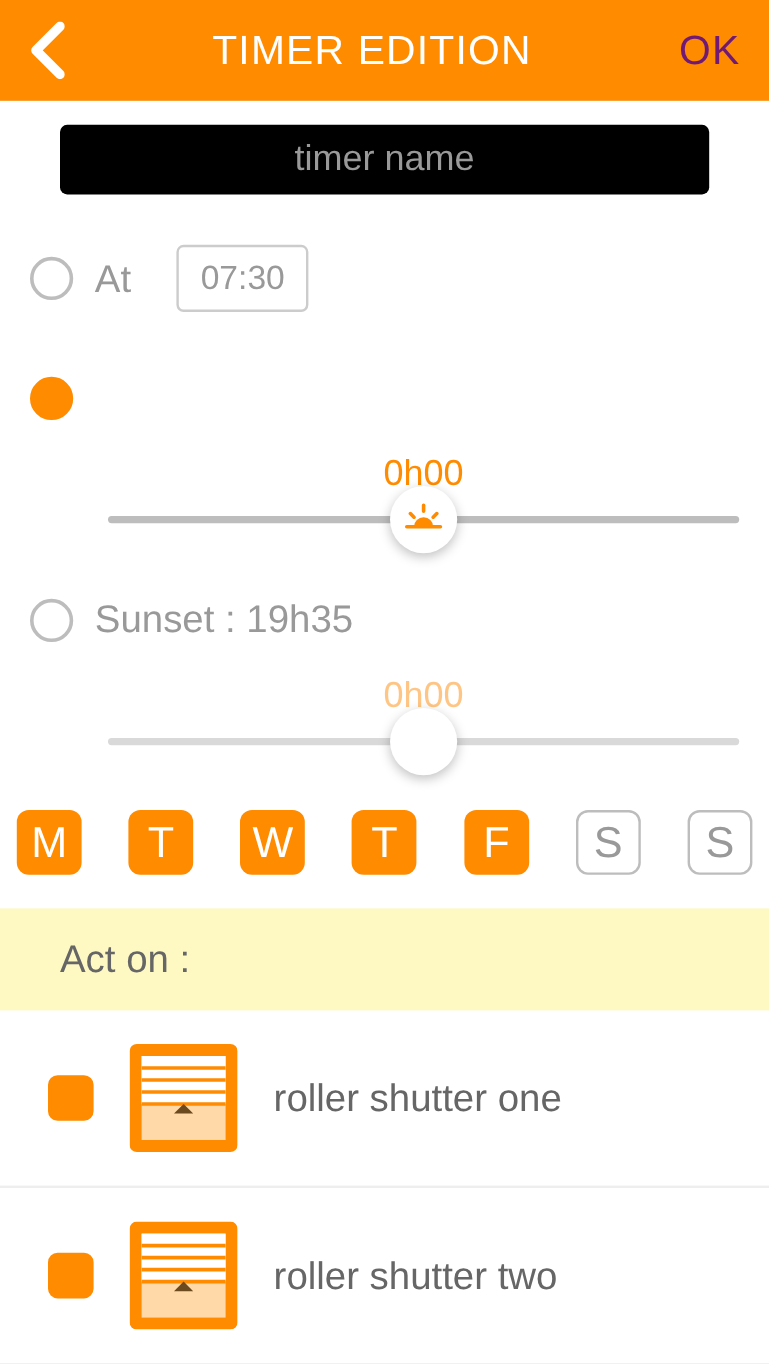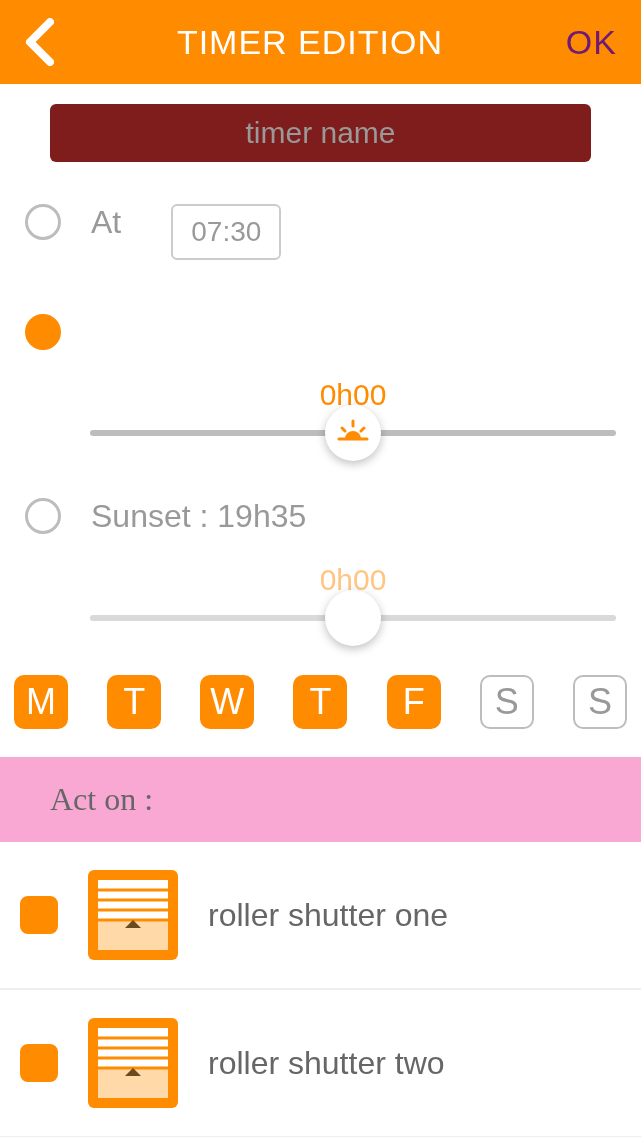--- a/index.html
+++ b/index.html
@@ -30,34 +30,34 @@
     font-size: 34px;
     font-weight: 400;
     letter-spacing: 1px;
   }
   .name-input-wrap {
     padding: 20px 50px 30px 50px;
   }
   .name-input {
     width: 100%;
     height: 58px;
-    background: #7f1d1d;
+    background: #000000;
     border: none;
     border-radius: 6px;
     text-align: center;
     font-size: 30px;
     color: #999;
     font-family: inherit;
   }
   .name-input::placeholder { color: #999; }
   .option-row {
     display: flex;
-    align-items: flex-start;
+    align-items: center;
     padding: 12px 25px;
-    gap: 30px;
+    gap: 18px;
   }
   .radio {
     width: 36px;
     height: 36px;
     border: 3px solid #bdbdbd;
     border-radius: 50%;
     flex-shrink: 0;
   }
   .radio.selected {
     border-color: #ff8b00;
@@ -129,30 +129,29 @@
   .day.on {
     background: #ff8b00;
     color: #fff;
   }
   .day.off {
     background: #fff;
     border: 2px solid #bdbdbd;
     color: #999;
   }
   .act-on-header {
-    background: #f9a8d4;
+    background: #fef9c3;
     padding: 24px 50px;
     font-size: 32px;
     color: #666;
-    font-family: Liberation Serif, serif;
   }
   .device-row {
     display: flex;
     align-items: center;
-    padding: 28px 20px;
+    padding: 28px 40px;
     gap: 30px;
     border-bottom: 2px solid #eee;
   }
   .checkbox {
     width: 38px;
     height: 38px;
     border-radius: 8px;
     border: 3px solid #bdbdbd;
     flex-shrink: 0;
   }

